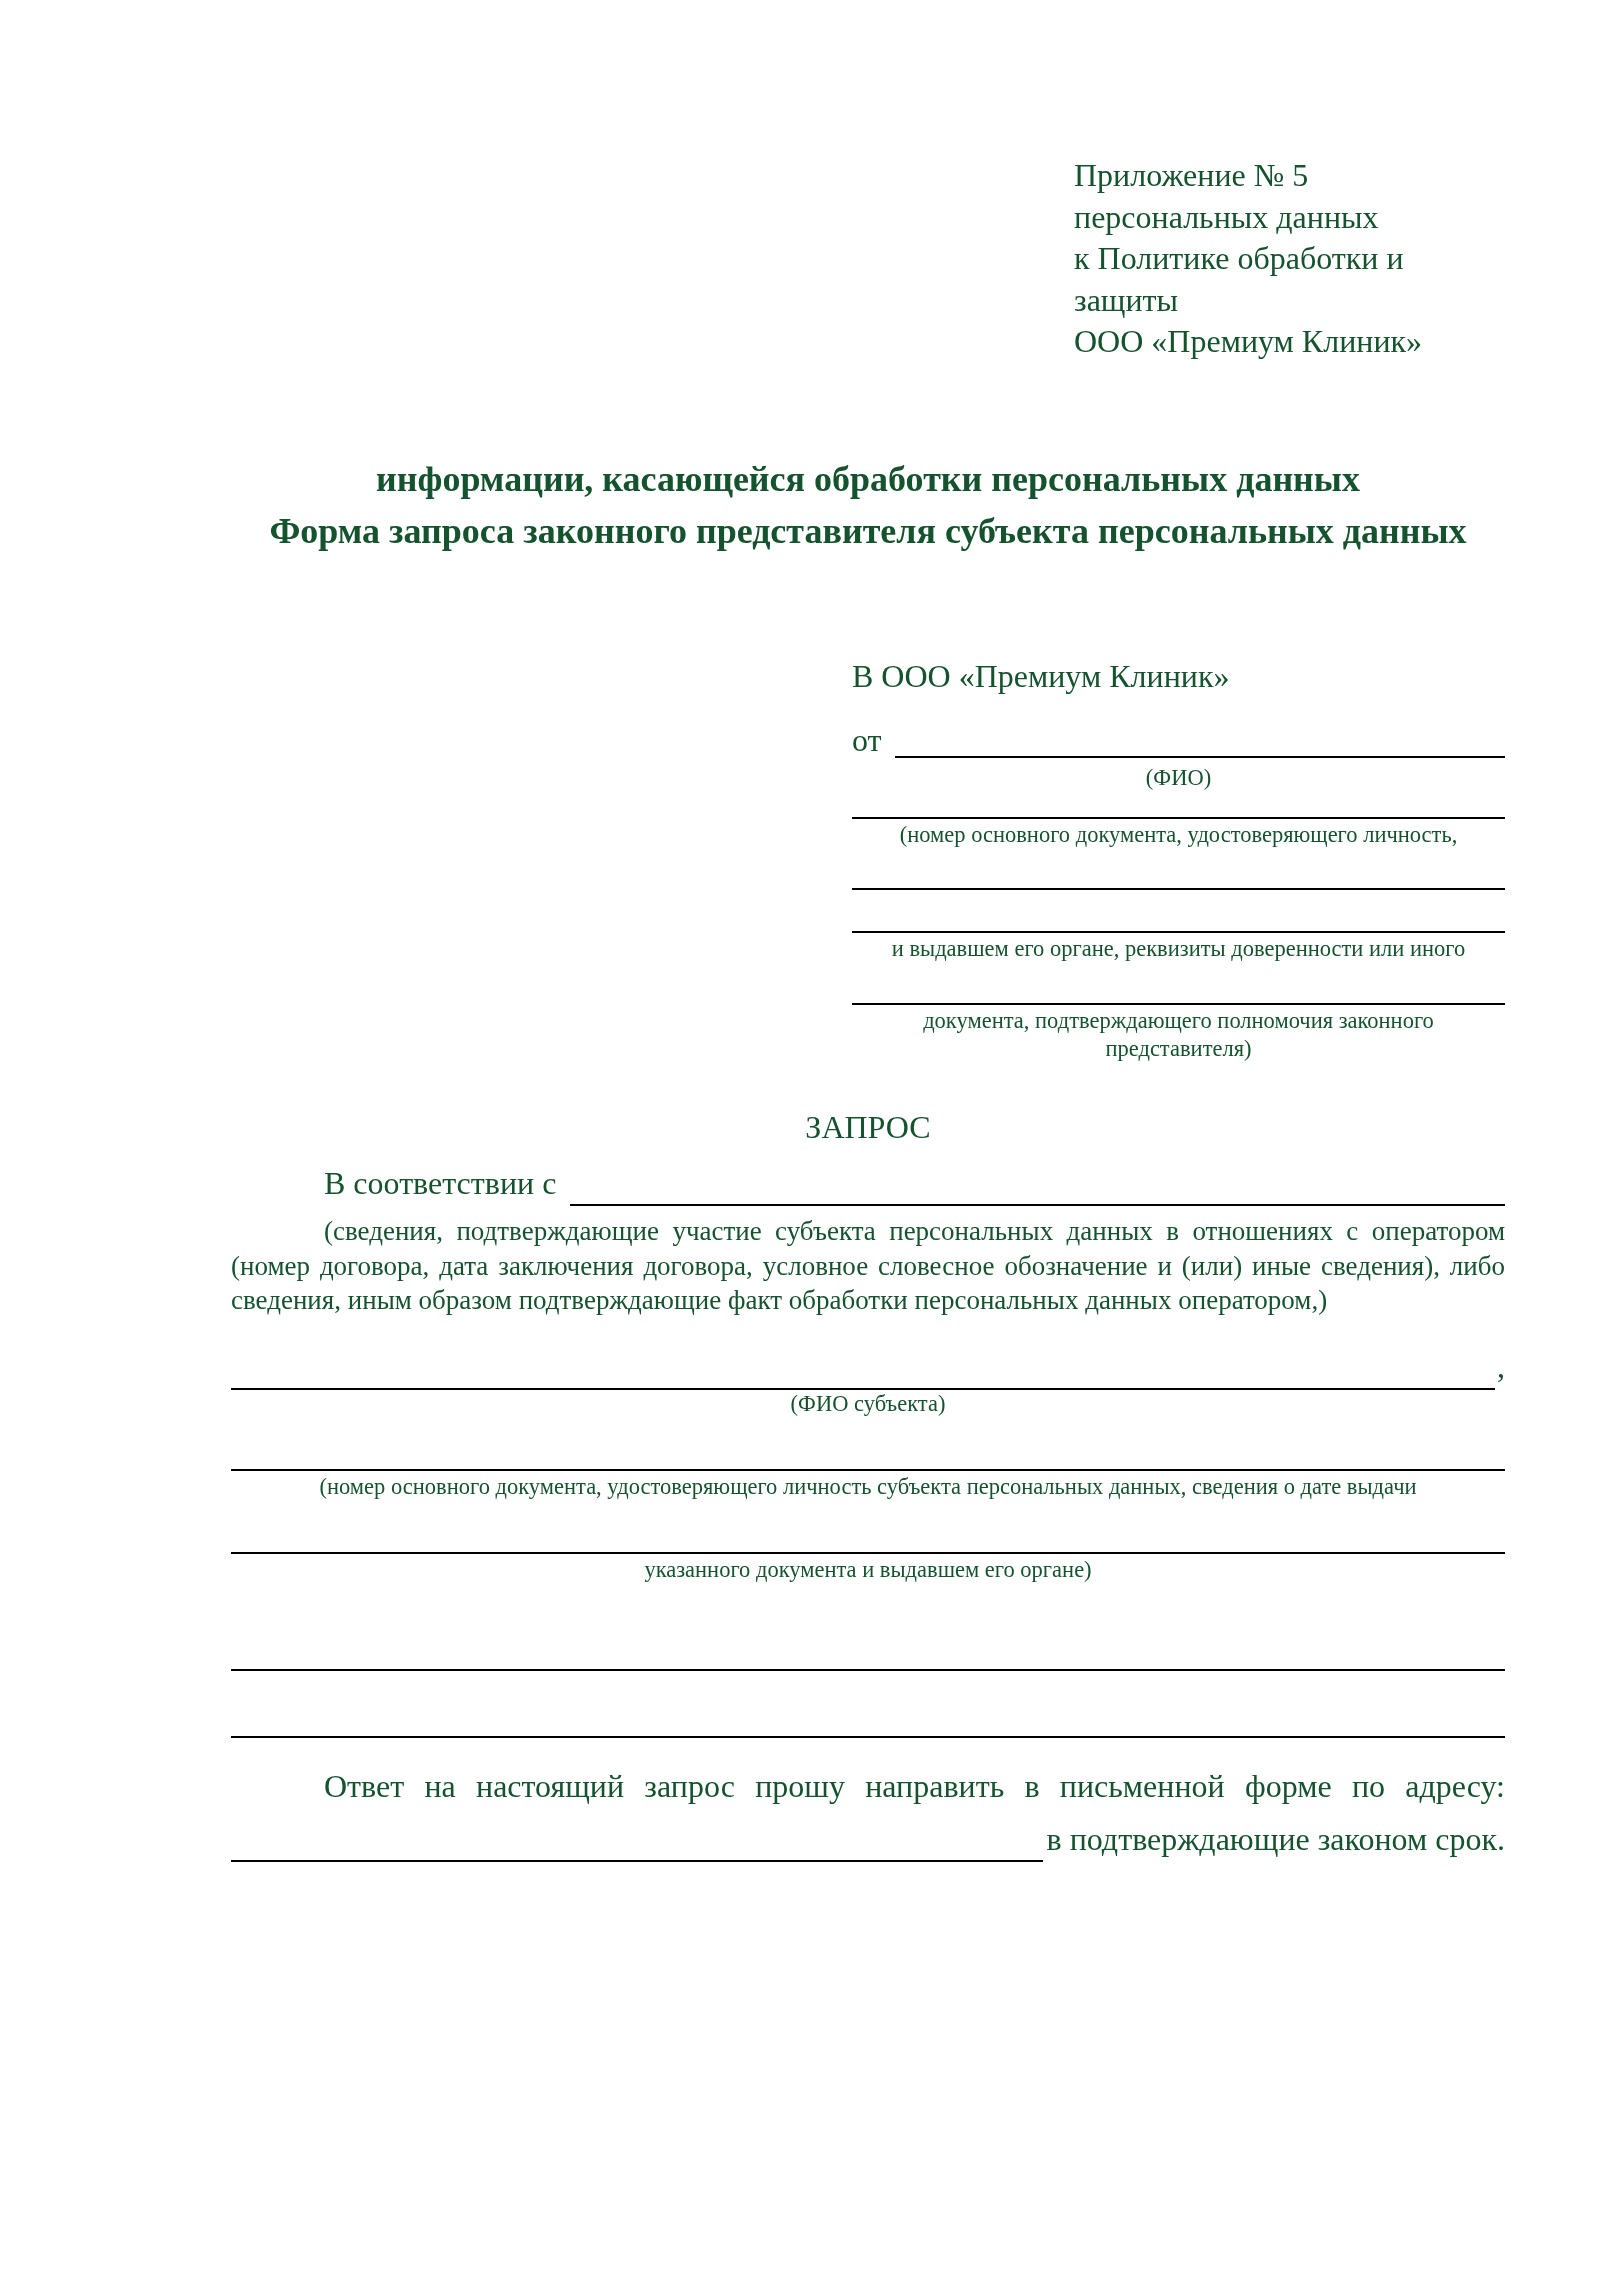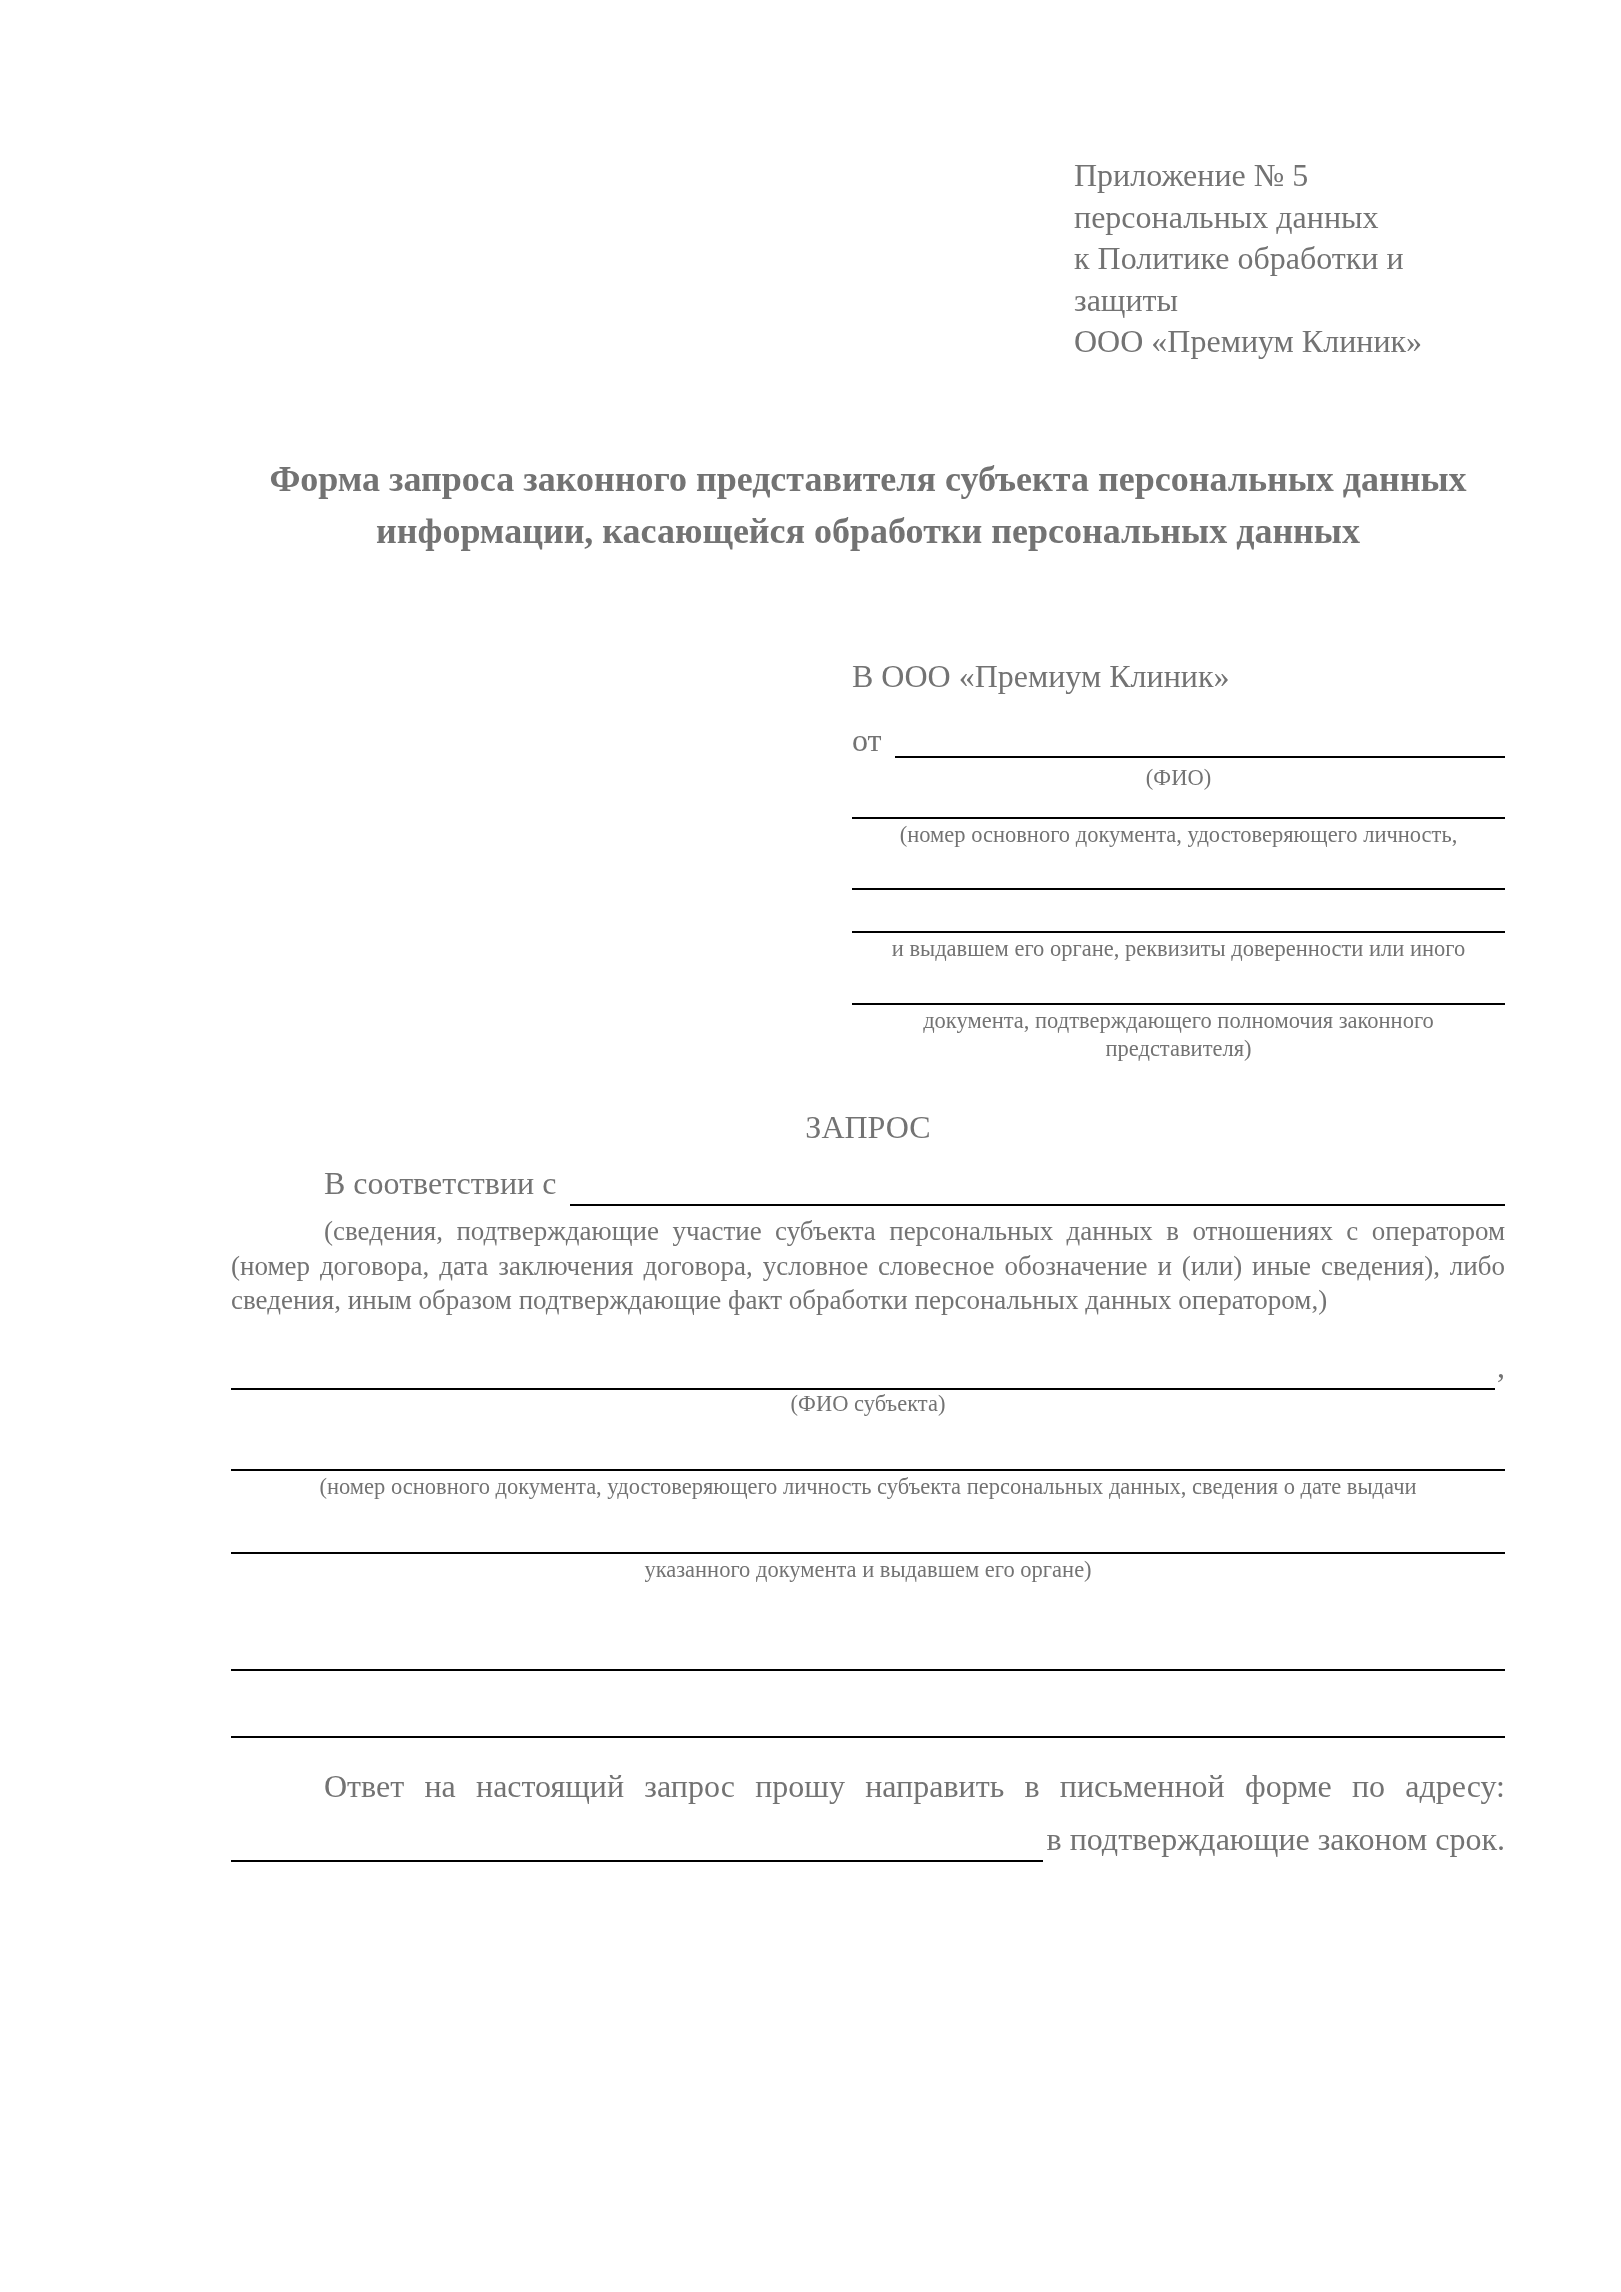--- a/index.html
+++ b/index.html
@@ -2,21 +2,21 @@
 <html lang="ru"><head>
 <meta charset="utf-8">
 <style>
   html, body { margin: 0; padding: 0; background: #ffffff; }
   .page {
     position: relative;
     box-sizing: border-box;
     width: 1621px;
     height: 2293px;
     background: #ffffff;
-    color: #737373;
+    color: #14532d;
     padding: 155px 116px 78px 231px;
     font-family: "Liberation Serif", "DejaVu Serif", serif;
     font-size: 32px;
     line-height: 1.45;
   }
   
   .annex { width: 431px; margin-left: 843px; line-height: 1.3; }
   
   .doc-title {
     margin-top: 90px;
@@ -70,22 +70,22 @@
 <div class="page">
 
   <div class="annex">
     <div>Приложение № 5</div>
     <div>персональных данных</div>
     <div>к Политике обработки и защиты</div>
     <div>ООО «Премиум Клиник»</div>
   </div>
 
   <div class="doc-title">
+    <div>информации, касающейся обработки персональных данных</div>
     <div>Форма запроса законного представителя субъекта персональных данных</div>
-    <div>информации, касающейся обработки персональных данных</div>
   </div>
 
   <div class="addr">
     <div class="addr-to">В ООО «Премиум Клиник»</div>
     <div class="from-row">
       <span>от</span>
       <span class="fline"></span>
     </div>
     <div class="cap">(ФИО)</div>
 

